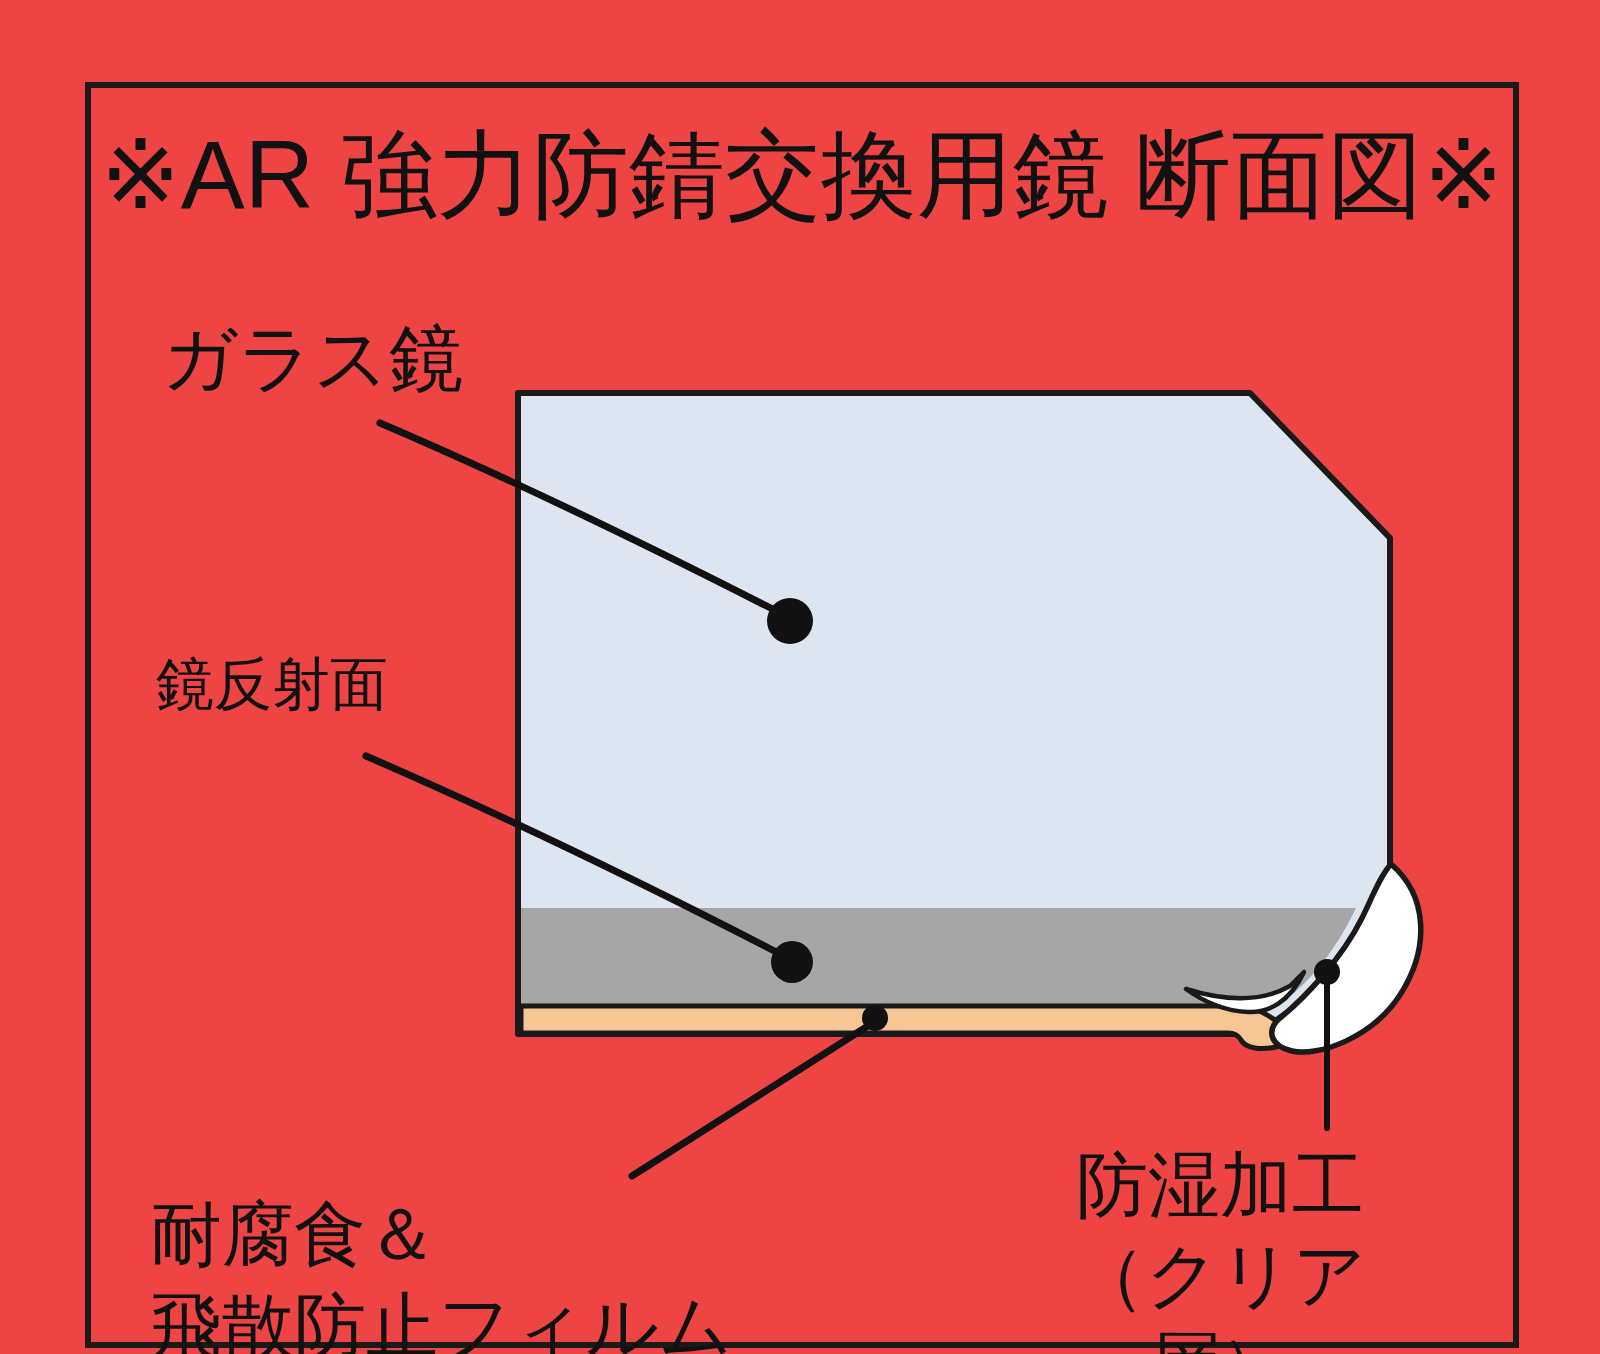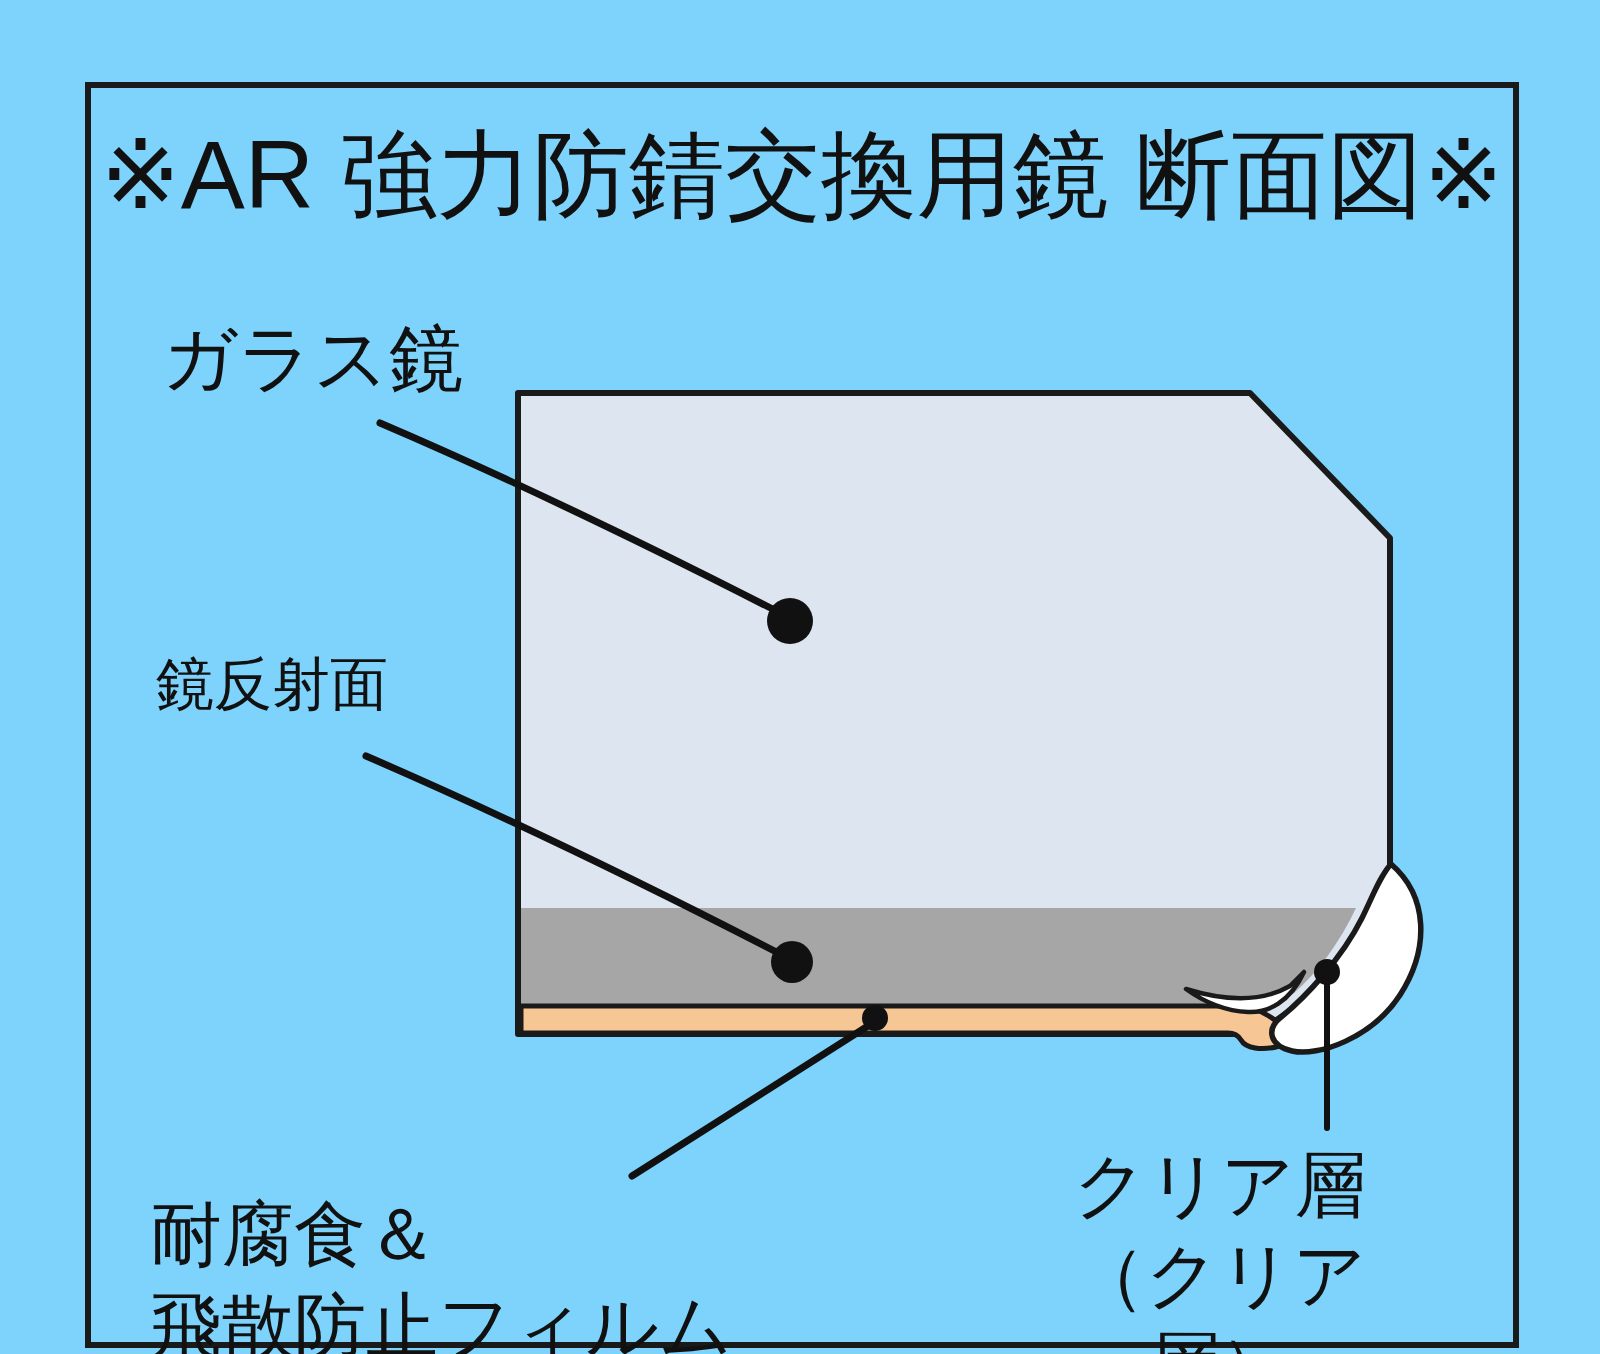--- a/index.html
+++ b/index.html
@@ -5,21 +5,21 @@
   html, body {
     margin: 0;
     padding: 0;
     background: #ffffff;
     font-family: "Liberation Sans", "DejaVu Sans", sans-serif;
   }
   .stage {
     position: relative;
     width: 1600px;
     height: 1354px;
-    background: #7dd3fc;
+    background: #ef4444;
     overflow: hidden;
   }
   .diagram-svg {
     position: absolute;
     left: 0;
     top: 0;
     width: 1600px;
     height: 1354px;
   }
   .txt {
@@ -120,17 +120,17 @@
   <div class="txt label-glass">ガラス鏡</div>
 
   <div class="txt label-reflect">鏡反射面</div>
 
   <div class="txt label-film">
     <div>耐腐食＆</div>
     <div>飛散防止フィルム</div>
   </div>
 
   <div class="txt label-clear">
-    <div>クリア層</div>
+    <div>防湿加工</div>
     <div>（クリア層）</div>
   </div>
 
 </div>
 
 </body></html>

